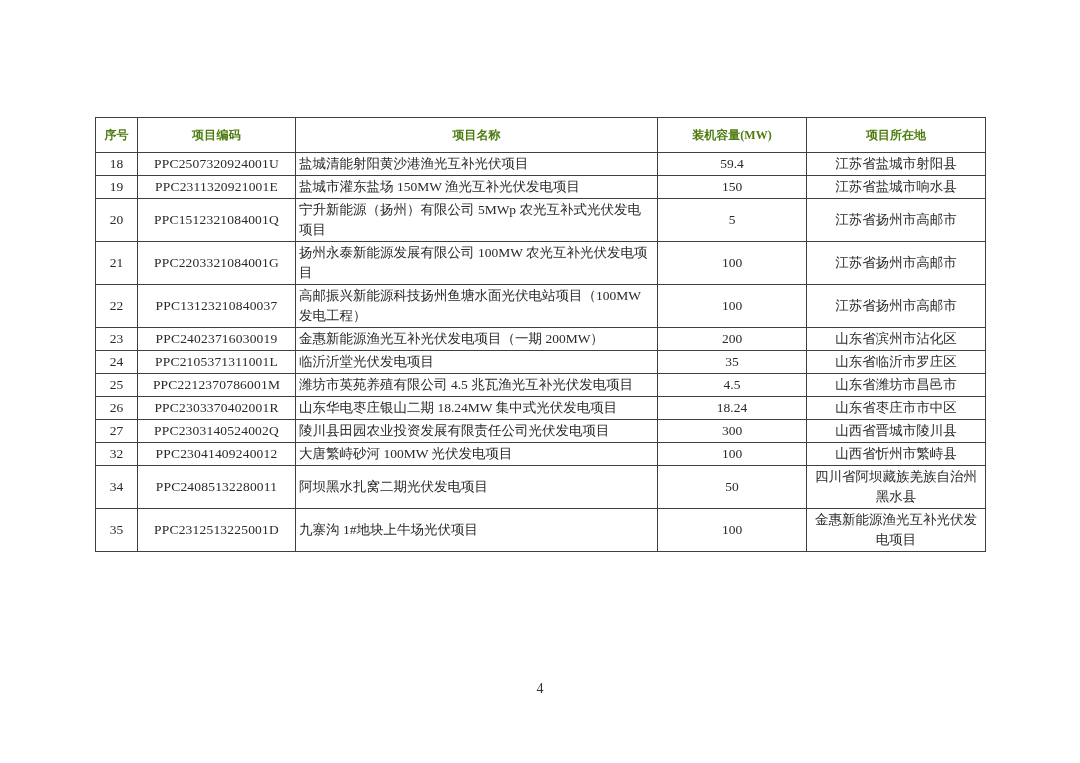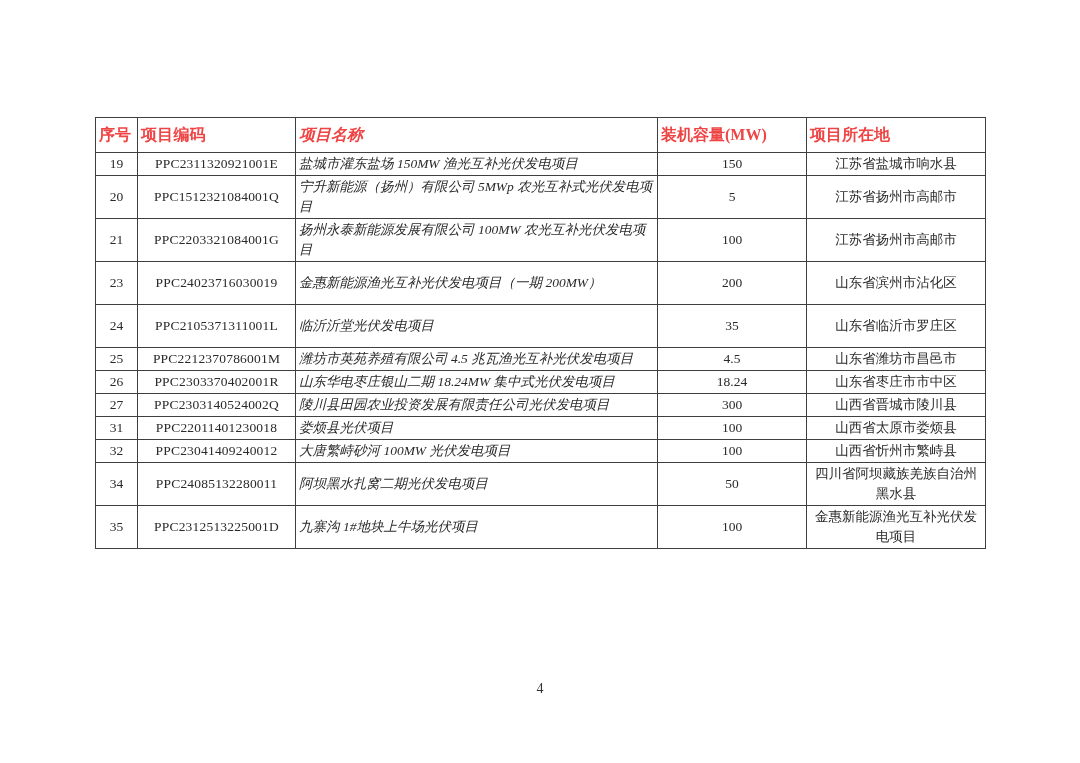--- a/index.html
+++ b/index.html
@@ -34,39 +34,39 @@
     font-size: 13.5px;
     line-height: 20px;
     color: #2a2a2a;
     overflow: hidden;
     word-break: break-all;
   }
   .projects-table thead tr {
     height: 35px;
   }
   .projects-table th {
-    font-size: 16px;
+    font-size: 12px;
     font-weight: bold;
-    text-align: left;
-    color: #ef4444;
+    text-align: center;
+    color: #4d7c0f;
   }
   .projects-table tbody tr {
     height: 22px;
   }
   
   .projects-table tbody tr:nth-child(3),
   .projects-table tbody tr:nth-child(4),
   .projects-table tbody tr:nth-child(5),
   .projects-table tbody tr:nth-child(17),
   .projects-table tbody tr:nth-child(18) {
     height: 43px;
   }
   .col-index    { text-align: center; }
   .col-code     { text-align: center; letter-spacing: 0.2px; }
-  .col-name     { text-align: left; padding-left: 5px; font-style: italic; }
+  .col-name     { text-align: left; padding-left: 5px; }
   .col-capacity { text-align: center; }
   .col-location { text-align: center; }
   .page-number {
     position: absolute;
     left: 0;
     top: 681px;
     width: 1080px;
     text-align: center;
     font-size: 14px;
     color: #333333;
@@ -89,37 +89,51 @@
       <tr>
         <th class="col-index">序号</th>
         <th class="col-code">项目编码</th>
         <th class="col-name">项目名称</th>
         <th class="col-capacity">装机容量(MW)</th>
         <th class="col-location">项目所在地</th>
       </tr>
     </thead>
     <tbody id="table-body">
         <tr>
+          <td class="col-index">18</td>
+          <td class="col-code">PPC2507320924001U</td>
+          <td class="col-name">盐城清能射阳黄沙港渔光互补光伏项目</td>
+          <td class="col-capacity">59.4</td>
+          <td class="col-location">江苏省盐城市射阳县</td>
+        </tr>
+        <tr>
           <td class="col-index">19</td>
           <td class="col-code">PPC2311320921001E</td>
           <td class="col-name">盐城市灌东盐场 150MW 渔光互补光伏发电项目</td>
           <td class="col-capacity">150</td>
           <td class="col-location">江苏省盐城市响水县</td>
         </tr>
         <tr>
           <td class="col-index">20</td>
           <td class="col-code">PPC1512321084001Q</td>
           <td class="col-name">宁升新能源（扬州）有限公司 5MWp 农光互补式光伏发电项目</td>
           <td class="col-capacity">5</td>
           <td class="col-location">江苏省扬州市高邮市</td>
         </tr>
         <tr>
           <td class="col-index">21</td>
           <td class="col-code">PPC2203321084001G</td>
           <td class="col-name">扬州永泰新能源发展有限公司 100MW 农光互补光伏发电项目</td>
+          <td class="col-capacity">100</td>
+          <td class="col-location">江苏省扬州市高邮市</td>
+        </tr>
+        <tr>
+          <td class="col-index">22</td>
+          <td class="col-code">PPC13123210840037</td>
+          <td class="col-name">高邮振兴新能源科技扬州鱼塘水面光伏电站项目（100MW 发电工程）</td>
           <td class="col-capacity">100</td>
           <td class="col-location">江苏省扬州市高邮市</td>
         </tr>
         <tr>
           <td class="col-index">23</td>
           <td class="col-code">PPC24023716030019</td>
           <td class="col-name">金惠新能源渔光互补光伏发电项目（一期 200MW）</td>
           <td class="col-capacity">200</td>
           <td class="col-location">山东省滨州市沾化区</td>
         </tr>
@@ -145,27 +159,20 @@
           <td class="col-location">山东省枣庄市市中区</td>
         </tr>
         <tr>
           <td class="col-index">27</td>
           <td class="col-code">PPC2303140524002Q</td>
           <td class="col-name">陵川县田园农业投资发展有限责任公司光伏发电项目</td>
           <td class="col-capacity">300</td>
           <td class="col-location">山西省晋城市陵川县</td>
         </tr>
         <tr>
-          <td class="col-index">31</td>
-          <td class="col-code">PPC22011401230018</td>
-          <td class="col-name">娄烦县光伏项目</td>
-          <td class="col-capacity">100</td>
-          <td class="col-location">山西省太原市娄烦县</td>
-        </tr>
-        <tr>
           <td class="col-index">32</td>
           <td class="col-code">PPC23041409240012</td>
           <td class="col-name">大唐繁峙砂河 100MW 光伏发电项目</td>
           <td class="col-capacity">100</td>
           <td class="col-location">山西省忻州市繁峙县</td>
         </tr>
         <tr>
           <td class="col-index">34</td>
           <td class="col-code">PPC24085132280011</td>
           <td class="col-name">阿坝黑水扎窝二期光伏发电项目</td>

